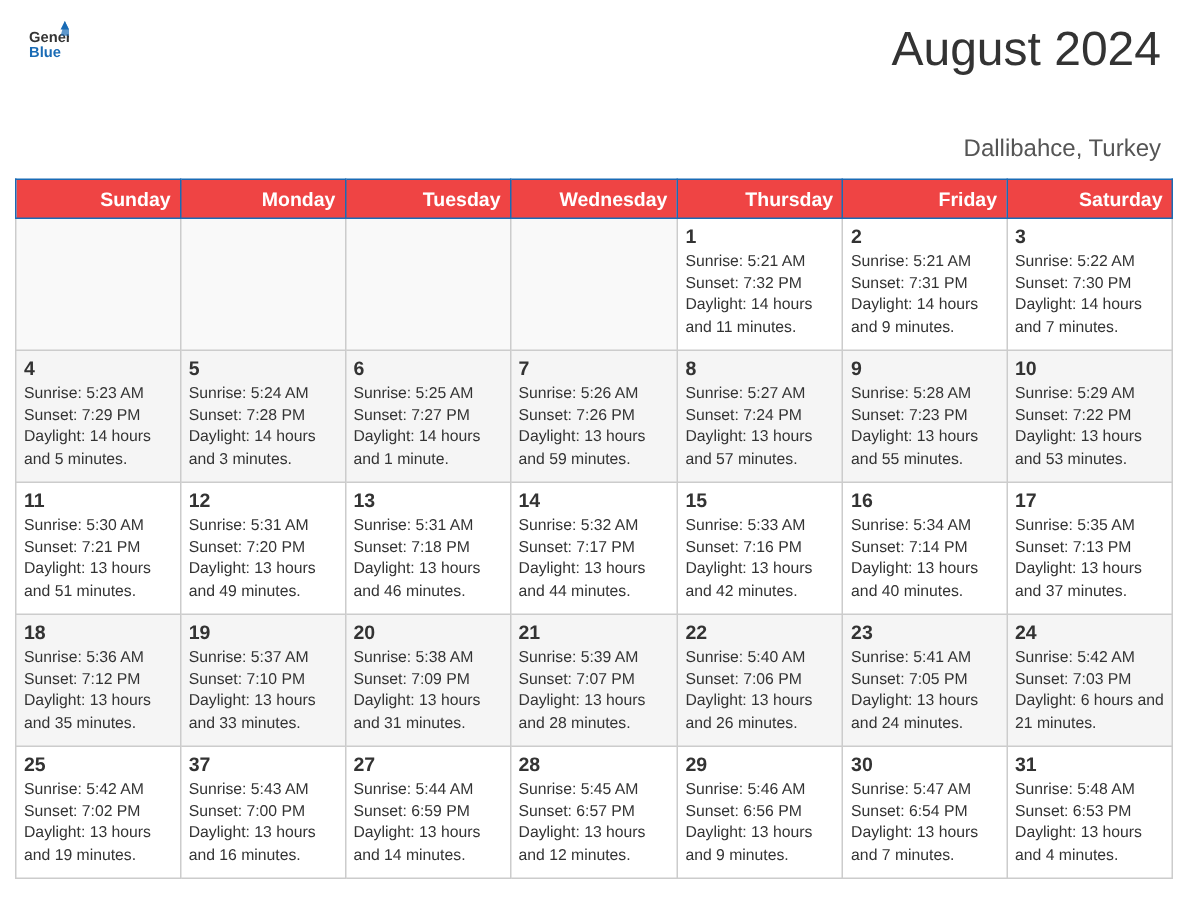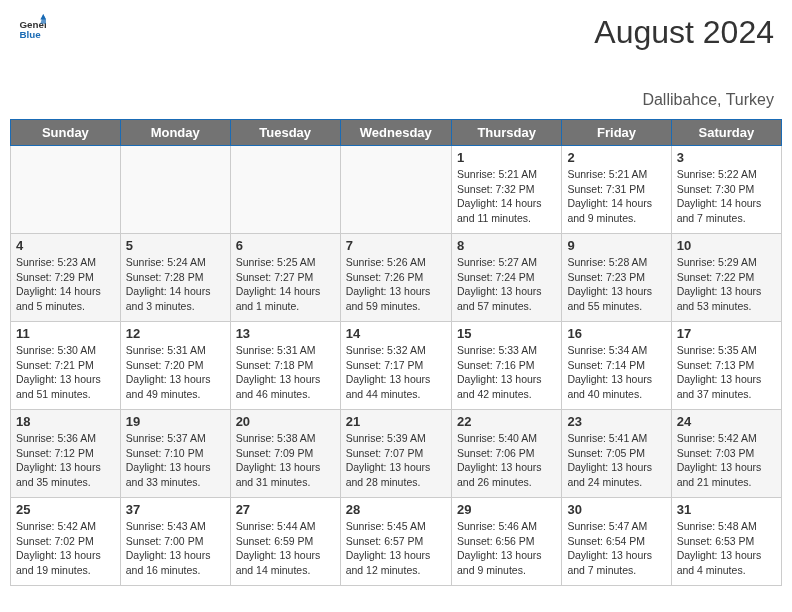--- a/index.html
+++ b/index.html
@@ -37,23 +37,23 @@
     .subtitle {
       font-size: 16px;
       color: #555;
       margin-top: 40px;
     }
     .calendar {
       width: 100%;
       border-collapse: collapse;
     }
     .calendar th {
-      background-color: #737373;
+      background-color: #ef4444;
       color: white;
-      text-align: center;
+      text-align: right;
       padding: 5px 6px;
       font-size: 13px;
       border: 1px solid #1a6bb5;
     }
     .calendar td {
       border: 1px solid #ccc;
       vertical-align: top;
       padding: 4px 5px;
       font-size: 11px;
       color: #333;
@@ -212,21 +212,21 @@
         <td>
           <span class="day-number">22</span>
           <div class="day-info">Sunrise: 5:40 AM<br>Sunset: 7:06 PM<br><span style="font-weight: normal;">Daylight: 13 hours and 26 minutes.</span></div>
         </td>
         <td>
           <span class="day-number">23</span>
           <div class="day-info">Sunrise: 5:41 AM<br>Sunset: 7:05 PM<br><span style="font-weight: normal;">Daylight: 13 hours and 24 minutes.</span></div>
         </td>
         <td>
           <span class="day-number">24</span>
-          <div class="day-info">Sunrise: 5:42 AM<br>Sunset: 7:03 PM<br><span style="font-weight: normal;">Daylight: 13 hours and 21 minutes.</span></div>
+          <div class="day-info">Sunrise: 5:42 AM<br>Sunset: 7:03 PM<br><span style="font-weight: normal;">Daylight: 6 hours and 21 minutes.</span></div>
         </td>
       </tr>
       <tr class="week-row">
         <td>
           <span class="day-number">25</span>
           <div class="day-info">Sunrise: 5:42 AM<br>Sunset: 7:02 PM<br><span style="font-weight: normal;">Daylight: 13 hours and 19 minutes.</span></div>
         </td>
         <td>
           <span class="day-number">37</span>
           <div class="day-info">Sunrise: 5:43 AM<br>Sunset: 7:00 PM<br><span style="font-weight: normal;">Daylight: 13 hours and 16 minutes.</span></div>

